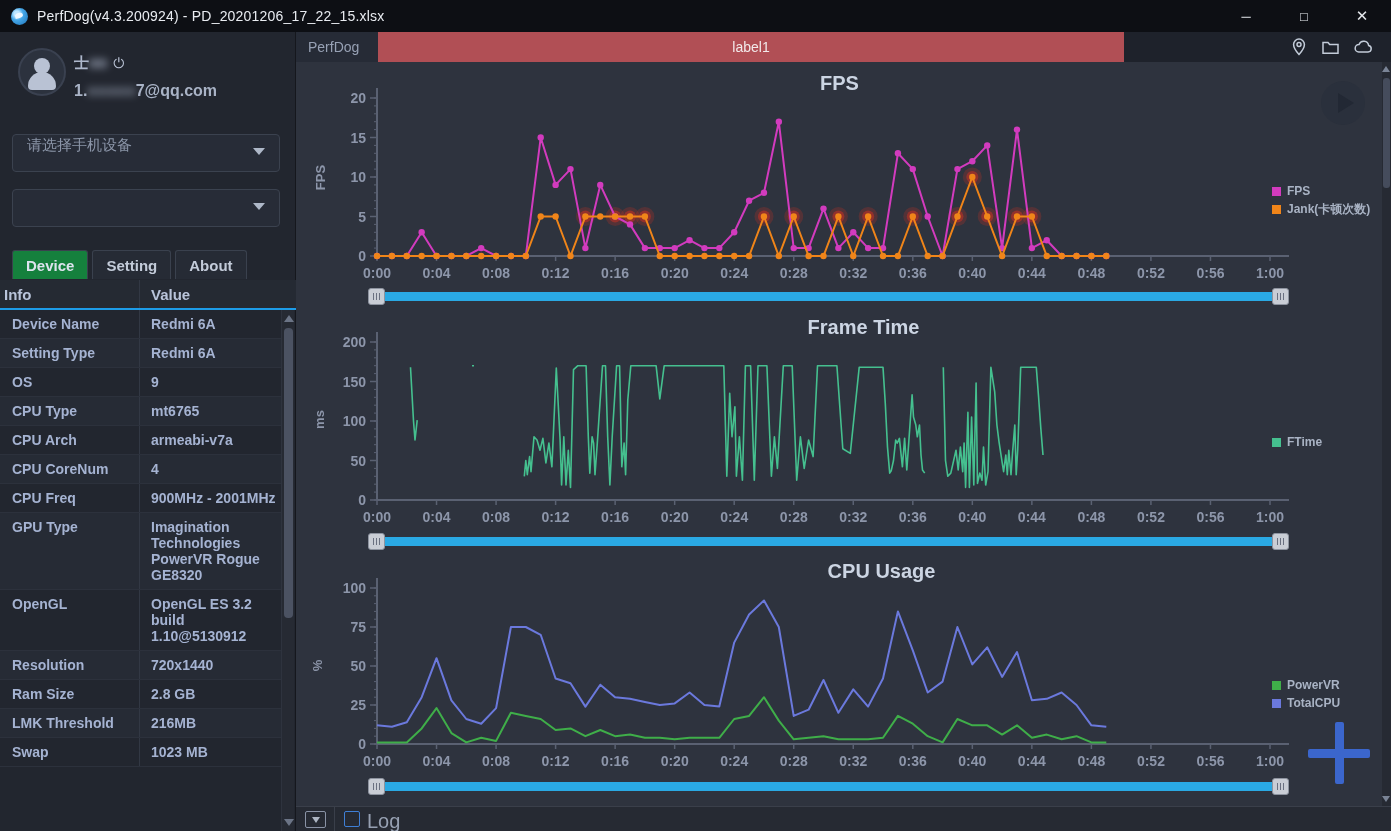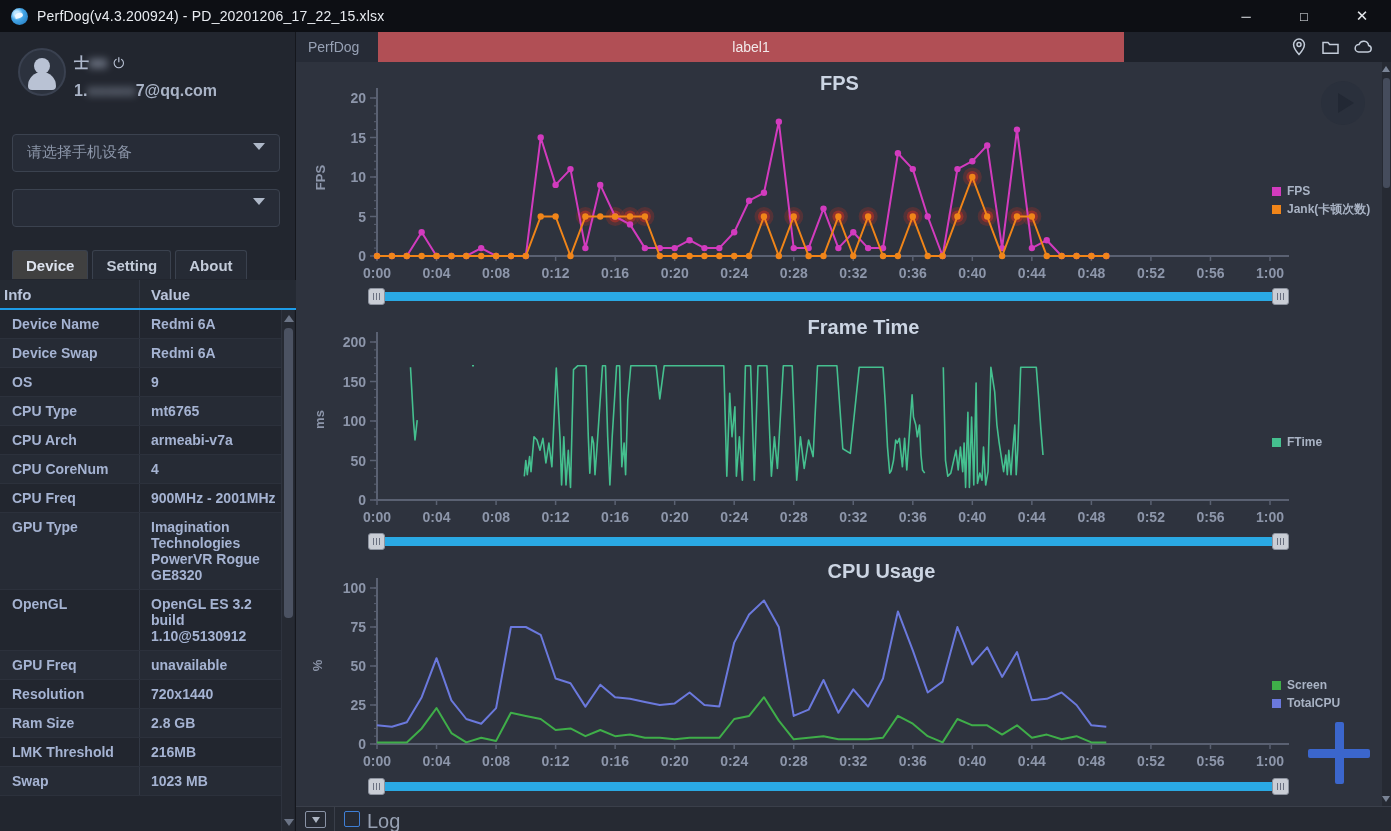--- a/index.html
+++ b/index.html
@@ -22,29 +22,29 @@
   #user-card{position:absolute;left:0;top:8px;width:296px;height:78px;}
   #avatar{position:absolute;left:18px;top:8px;width:48px;height:48px;border-radius:50%;background:#2c323e;border:2px solid #3a4150;}
   #avatar .head{position:absolute;left:14px;top:8px;width:16px;height:16px;border-radius:50%;background:#b9c2d4;}
   #avatar .body{position:absolute;left:8px;top:22px;width:28px;height:18px;border-radius:14px 14px 4px 4px;background:#b9c2d4;}
   #user-name{position:absolute;left:74px;top:14px;font-size:15px;font-weight:bold;color:#aeb8cc;}
   #user-email{position:absolute;left:74px;top:42px;font-size:16px;font-weight:bold;color:#a9b3c6;}
   .redact{filter:blur(4px);opacity:.8;}
   #power-icon{font-size:14px;color:#b9c2d4;margin-left:6px;font-weight:normal;}
 
   .dropdown{position:absolute;left:12px;width:268px;height:38px;background:#272c37;border:1px solid #3b424f;border-radius:4px;
-    color:#8b95a8;font-size:15px;display:flex;align-items:flex-start;padding:8px 14px;}
+    color:#8b95a8;font-size:15px;display:flex;align-items:flex-end;padding:16px 14px;}
   #dropdown-device{top:102px;}
   #dropdown-app{top:157px;}
   .dd-arrow{margin-left:auto;width:0;height:0;border-left:6px solid transparent;border-right:6px solid transparent;border-top:7px solid #aeb8c8;}
 
   #side-tabs{position:absolute;left:12px;top:218px;height:29px;display:flex;gap:4px;}
   .side-tab{padding:0 13px;height:29px;display:flex;align-items:center;font-size:15px;font-weight:bold;color:#c3cbd9;
     background:#262b35;border:1px solid #3a414e;border-bottom:none;border-radius:3px 3px 0 0;}
-  .side-tab.active{background:#404040;color:#dde3ee;}
+  .side-tab.active{background:#15803d;color:#dde3ee;}
 
   #table-header{position:absolute;left:0;top:248px;width:296px;height:30px;background:#252a33;border-bottom:2px solid #1d9ce8;display:flex;}
   #table-header .hc{font-size:15px;font-weight:bold;color:#b9c4da;display:flex;align-items:center;}
   #table-header .hc1{width:140px;padding-left:4px;border-right:1px solid #323844;}
   #table-header .hc2{padding-left:11px;}
 
   #device-table{position:absolute;left:0;top:278px;width:281px;height:521px;overflow:hidden;}
   .t-row{display:flex;border-bottom:1px solid #2c313c;background:#22262f;}
   .t-row:nth-child(even){background:#262b35;}
   .t-label{width:140px;padding:6px 4px 6px 12px;font-size:14px;font-weight:bold;color:#a5b3d2;border-right:1px solid #323844;}
@@ -156,21 +156,21 @@
     <div id="table-header">
       <div class="hc hc1">Info</div>
       <div class="hc hc2">Value</div>
     </div>
     <div id="device-table">
         <div class="t-row">
           <div class="t-label">Device Name</div>
           <div class="t-val">Redmi 6A</div>
         </div>
         <div class="t-row">
-          <div class="t-label">Device Swap</div>
+          <div class="t-label">Setting Type</div>
           <div class="t-val">Redmi 6A</div>
         </div>
         <div class="t-row">
           <div class="t-label">OS</div>
           <div class="t-val">9</div>
         </div>
         <div class="t-row">
           <div class="t-label">CPU Type</div>
           <div class="t-val">mt6765</div>
         </div>
@@ -186,24 +186,20 @@
           <div class="t-label">CPU Freq</div>
           <div class="t-val">900MHz - 2001MHz</div>
         </div>
         <div class="t-row">
           <div class="t-label">GPU Type</div>
           <div class="t-val">Imagination Technologies PowerVR Rogue GE8320</div>
         </div>
         <div class="t-row">
           <div class="t-label">OpenGL</div>
           <div class="t-val">OpenGL ES 3.2 build 1.10@5130912</div>
-        </div>
-        <div class="t-row">
-          <div class="t-label">GPU Freq</div>
-          <div class="t-val">unavailable</div>
         </div>
         <div class="t-row">
           <div class="t-label">Resolution</div>
           <div class="t-val">720x1440</div>
         </div>
         <div class="t-row">
           <div class="t-label">Ram Size</div>
           <div class="t-val">2.8 GB</div>
         </div>
         <div class="t-row">
@@ -601,21 +597,21 @@
     </div>
   <div class="legend" id="legend1">
       <div class="lg-item">
         <span class="lg-sw" style="background: rgb(69, 192, 143);"></span>
         <span class="lg-tx">FTime</span>
       </div>
     </div>
   <div class="legend" id="legend2">
       <div class="lg-item">
         <span class="lg-sw" style="background: rgb(63, 174, 73);"></span>
-        <span class="lg-tx">Screen</span>
+        <span class="lg-tx">PowerVR</span>
       </div>
       <div class="lg-item">
         <span class="lg-sw" style="background: rgb(107, 121, 221);"></span>
         <span class="lg-tx">TotalCPU</span>
       </div>
     </div>
 
   <div id="play-btn">
       <span class="tri"></span>
     </div>

